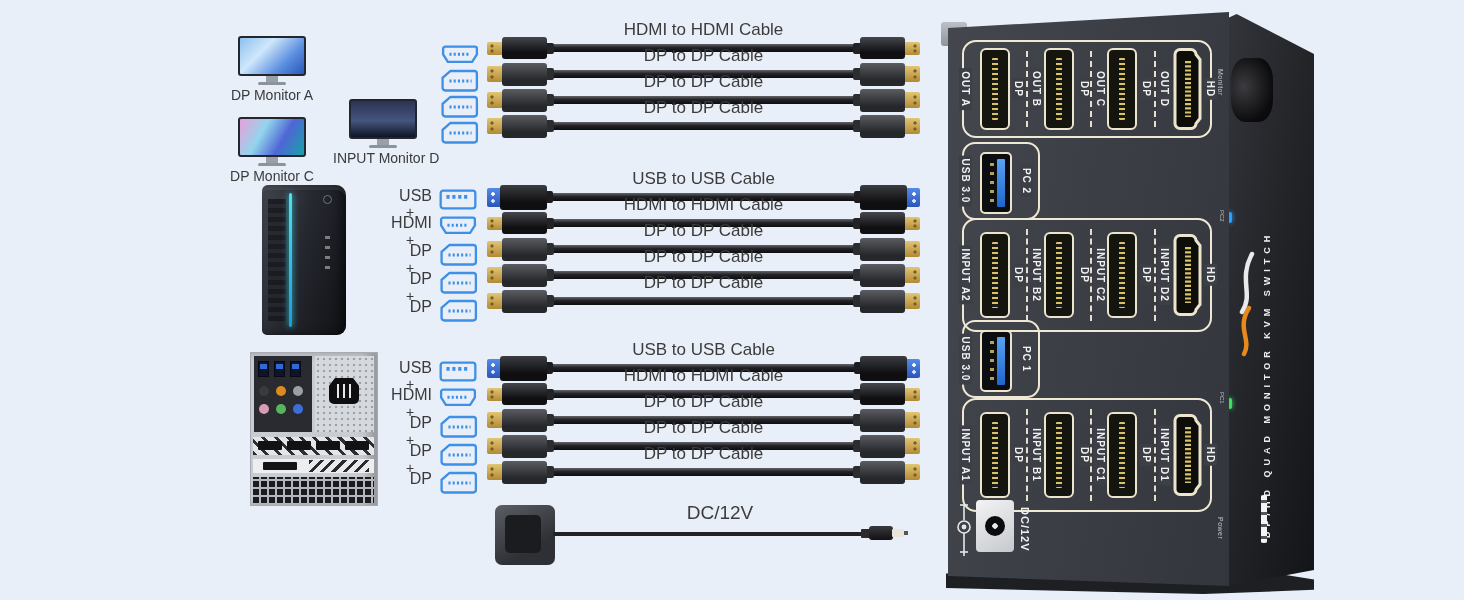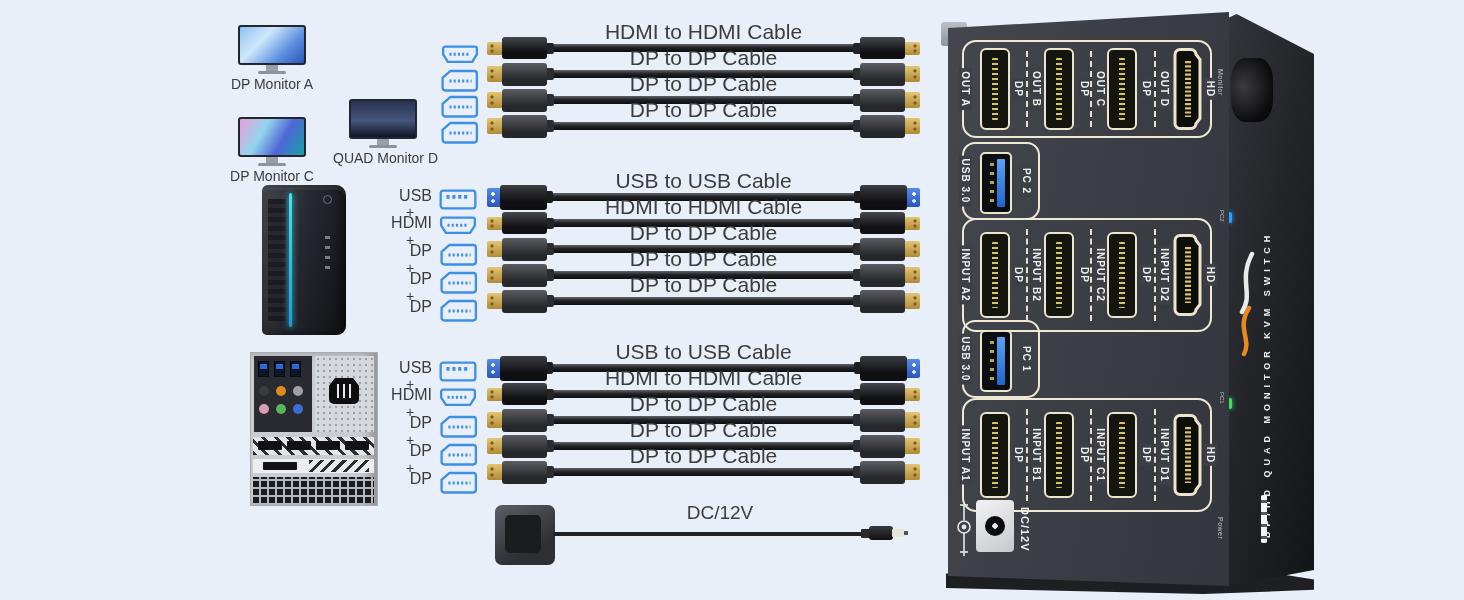--- a/index.html
+++ b/index.html
@@ -23,21 +23,21 @@
   .pic-hdmi{width:38px;height:19px;}
   .pic-dp{width:38px;height:24px;}
   .pic-usb{width:40px;height:21px;}
 
   
   .pc-port-label{position:absolute;width:54px;text-align:right;font-size:16px;color:#3b3b3b;}
   .plus{position:absolute;width:20px;text-align:center;font-size:14px;color:#3b3b3b;}
 
   
   .cable-row{position:absolute;left:487px;width:433px;height:26px;}
-  .cable-label{position:absolute;left:0;right:0;top:-15px;text-align:center;font-size:21px;color:#3c3c3c;white-space:nowrap;}
+  .cable-label{position:absolute;left:0;right:0;top:-15px;text-align:center;font-size:17px;color:#3c3c3c;white-space:nowrap;}
   .cable-line{position:absolute;left:58px;right:58px;top:9px;height:8px;border-radius:4px;
               background:linear-gradient(180deg,#63646a,#232327 45%,#0d0d0f);}
   .conn{position:absolute;top:50%;transform:translateY(-50%);display:flex;align-items:center;height:26px;}
   .conn.left{left:0;}
   .conn.right{right:0;transform:translateY(-50%) scaleX(-1);}
   .conn i{display:block;flex:none;}
   .tip{border-radius:2px 0 0 2px;}
   .hdmi .tip{width:15px;height:13px;background-image:radial-gradient(circle at 5px 4px,#7a5f22 1.3px,transparent 1.9px),radial-gradient(circle at 5px 9px,#7a5f22 1.3px,transparent 1.9px),linear-gradient(180deg,#e2c573,#b28a36);}
   .hdmi .body{width:45px;height:22px;border-radius:3px;background:linear-gradient(180deg,#46474c,#101013 70%);}
   .hdmi .neck{width:7px;height:11px;background:#232327;border-radius:0 2px 2px 0;}
@@ -161,37 +161,37 @@
     </symbol>
     <symbol id="ic-usb" viewBox="0 0 36 20">
       <rect x="1.5" y="1.5" width="33" height="17" rx="2.5" fill="none" stroke="#3e8fe8" stroke-width="2.2"></rect>
       <line x1="7" y1="7.5" x2="29" y2="7.5" stroke="#3e8fe8" stroke-width="3.4" stroke-dasharray="3 2.6"></line>
     </symbol>
   </defs>
 </svg>
 
 <div class="stage">
 
-  <div class="monitor" style="left:222px;top:25px">
+  <div class="monitor" style="left:222px;top:36px">
     <div class="mon-screen scr-a"></div>
     <div class="mon-stand"></div>
     <div class="mon-base"></div>
     <div class="mon-label">DP Monitor A</div>
   </div>
   <div class="monitor" style="left:222px;top:117px">
     <div class="mon-screen scr-c"></div>
     <div class="mon-stand"></div>
     <div class="mon-base"></div>
     <div class="mon-label">DP Monitor C</div>
   </div>
   <div class="monitor" style="left:333px;top:99px">
     <div class="mon-screen scr-d"></div>
     <div class="mon-stand"></div>
     <div class="mon-base"></div>
-    <div class="mon-label">QUAD Monitor D</div>
+    <div class="mon-label">INPUT Monitor D</div>
   </div>
 
   <svg class="pic pic-hdmi" style="left:441px;top:45px">
       <use href="#ic-hdmi"></use>
     </svg>
   <svg class="pic pic-dp" style="left:441px;top:69px">
       <use href="#ic-dp"></use>
     </svg>
   <svg class="pic pic-dp" style="left:441px;top:95px">
       <use href="#ic-dp"></use>

